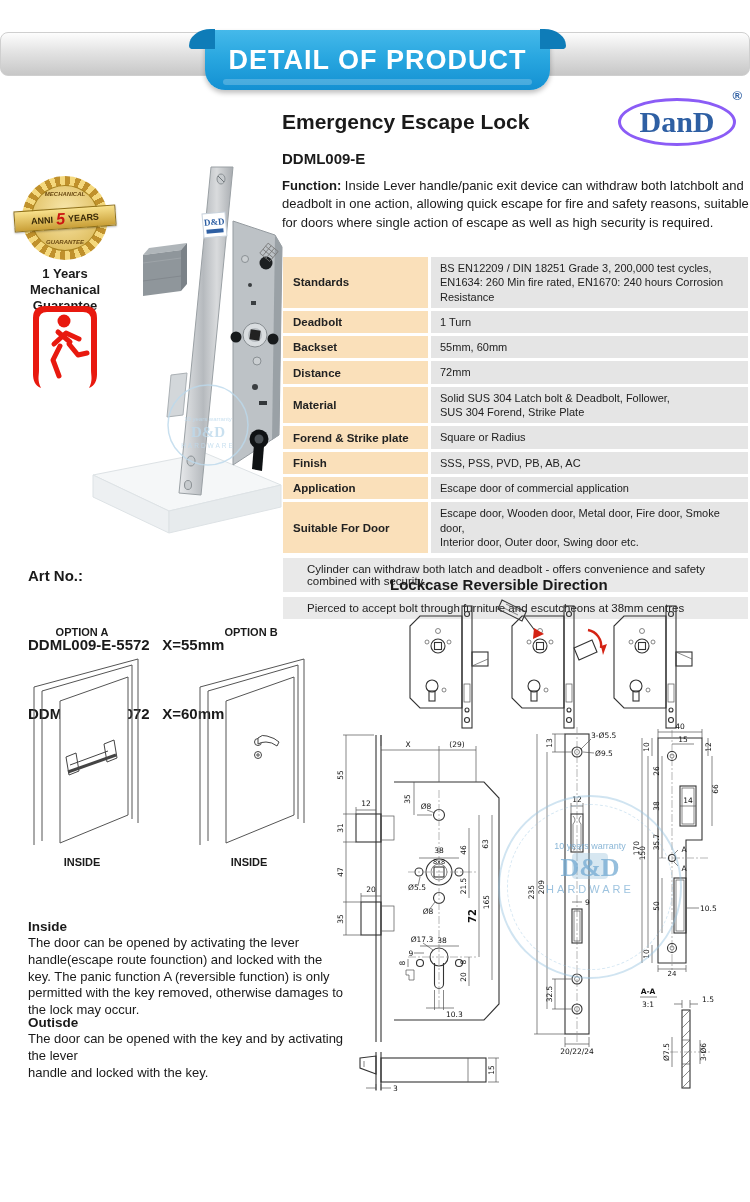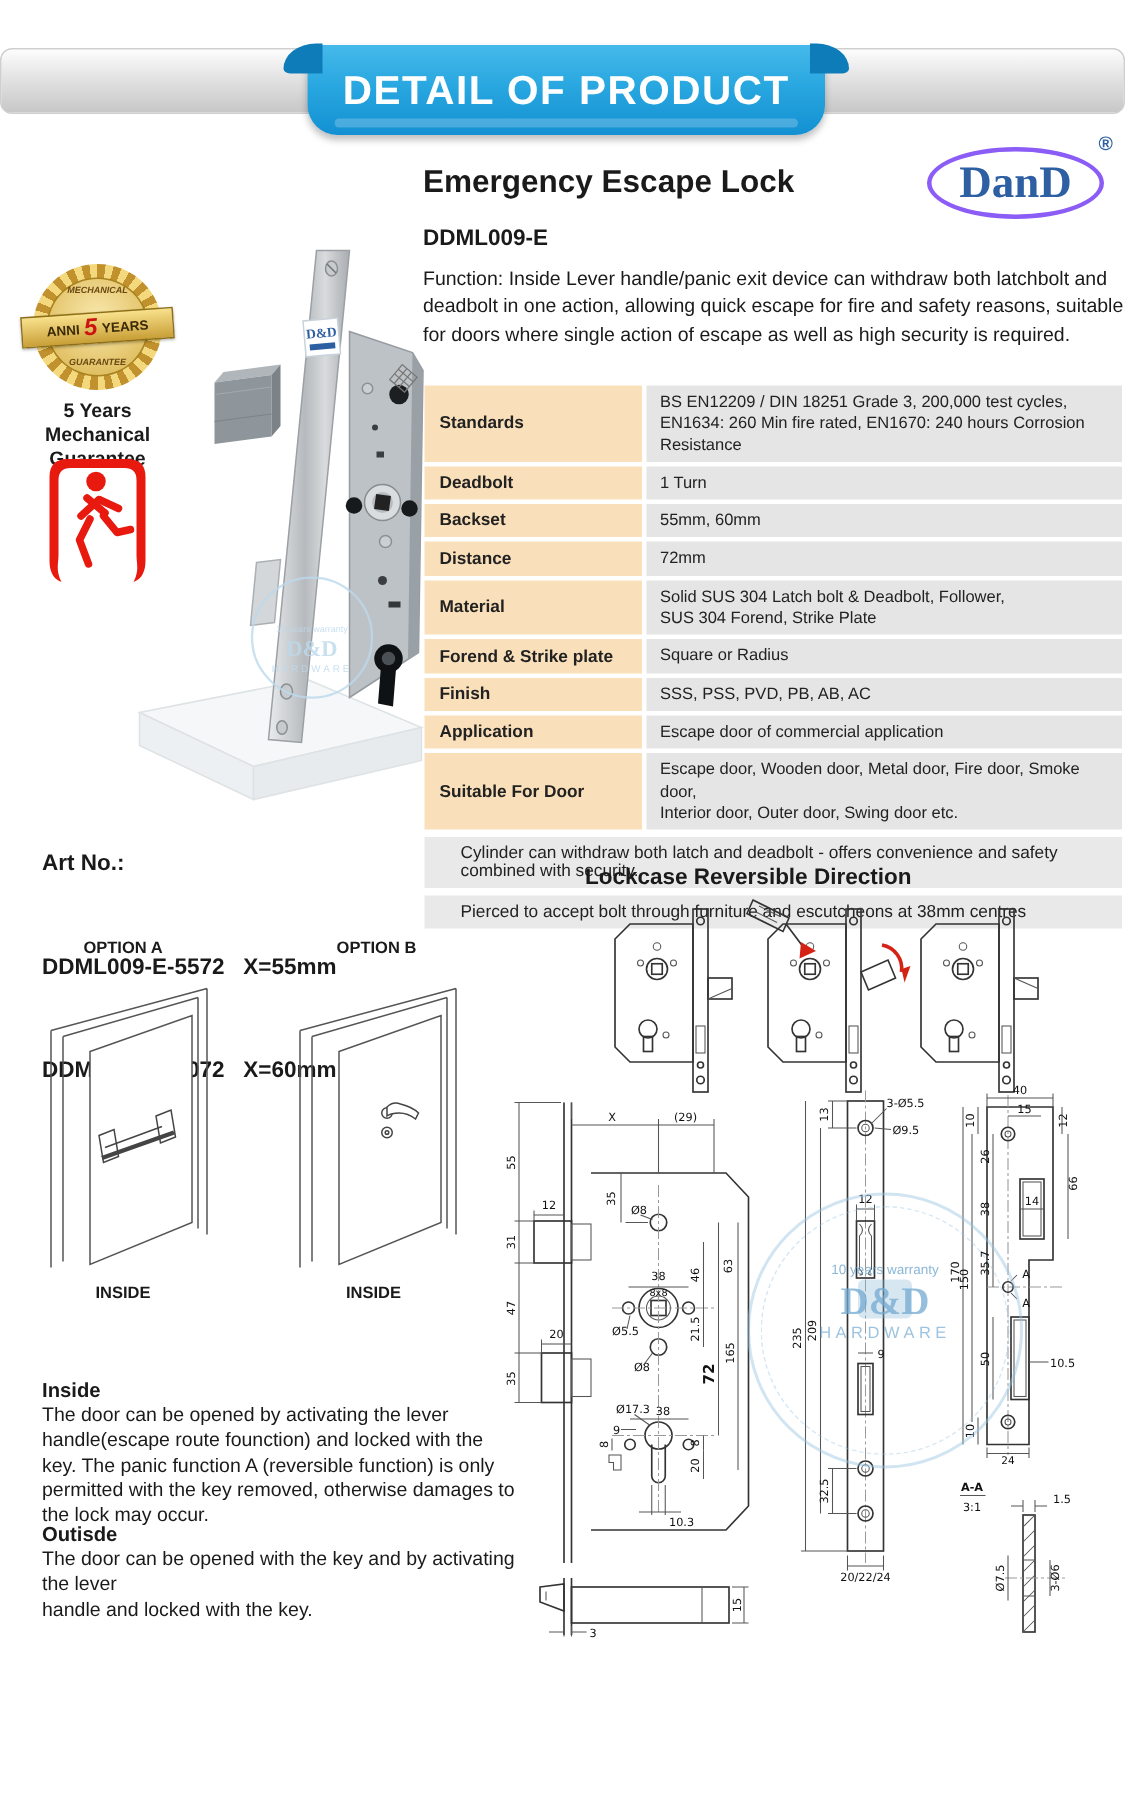--- a/index.html
+++ b/index.html
@@ -45,21 +45,21 @@
   .badge-banner .bl,.badge-banner .br{font-size:9px;font-weight:bold;color:#3a2a08;}
   .badge-banner .bn{font-size:16px;font-weight:bold;font-style:italic;color:#cc1411;}
   .badge-bottom{position:absolute;bottom:15px;left:0;right:0;text-align:center;font-size:6px;font-weight:bold;
     color:#6b4a12;font-style:italic;}
   .badge-caption{left:6px;top:266px;width:118px;text-align:center;font-size:13px;font-weight:bold;line-height:16px;}
 
   
   .title{left:282px;top:110px;font-size:21px;font-weight:bold;}
   .model{left:282px;top:150px;font-size:15px;font-weight:bold;}
   .func{left:282px;top:177px;width:467px;font-size:13px;line-height:1.42;}
-  .func b{font-weight:normal;}
+  .func b{font-weight:bold;}
 
   
   .specwrap{left:283px;top:257px;width:465px;}
   .spec{display:grid;grid-template-columns:145px 1fr;gap:3px;}
   .sl{background:#fae0ba;font-size:11.5px;font-weight:bold;color:#222;
       padding:4px 10px;display:flex;align-items:center;}
   .sv{background:#e5e5e5;font-size:11px;color:#222;padding:4px 9px;display:flex;align-items:center;line-height:1.3;}
   .note{margin-top:5px;background:#e9e9e9;font-size:11.5px;color:#222;padding:5px 24px;}
 
   
@@ -116,21 +116,21 @@
     <div class="badge-rays"></div>
     <div class="badge-core"></div>
     <div class="badge-top">MECHANICAL</div>
     <div class="badge-banner">
       <span class="bl">ANNI</span>
       <span class="bn">5</span>
       <span class="br">YEARS</span>
     </div>
     <div class="badge-bottom">GUARANTEE</div>
   </div>
-  <div class="abs badge-caption pre">5 Years
+  <div class="abs badge-caption pre">1 Years
 Mechanical
 Guarantee</div>
 
   <svg class="abs" style="left:27px;top:300px;" width="76" height="92" viewBox="0 0 76 92">
     <path d="M14,88 C8,86 6,80 6,74 V18 Q6,6 18,6 H58 Q70,6 70,18 V74 C70,80 68,86 62,88 C66,80 64,76 64,70 V20 Q64,12 56,12 H20 Q12,12 12,20 V70 C12,76 10,80 14,88 Z" fill="#e8190f"></path>
     <g stroke="#e8190f" stroke-width="5" fill="none" stroke-linecap="round" stroke-linejoin="round">
       <circle cx="37" cy="21" r="6.5" fill="#e8190f" stroke="none"></circle>
       <path d="M31,32 L43,42"></path>
       <path d="M27,44 L39,33 L52,39"></path>
       <path d="M33,46 L26,60 L32,76"></path>

